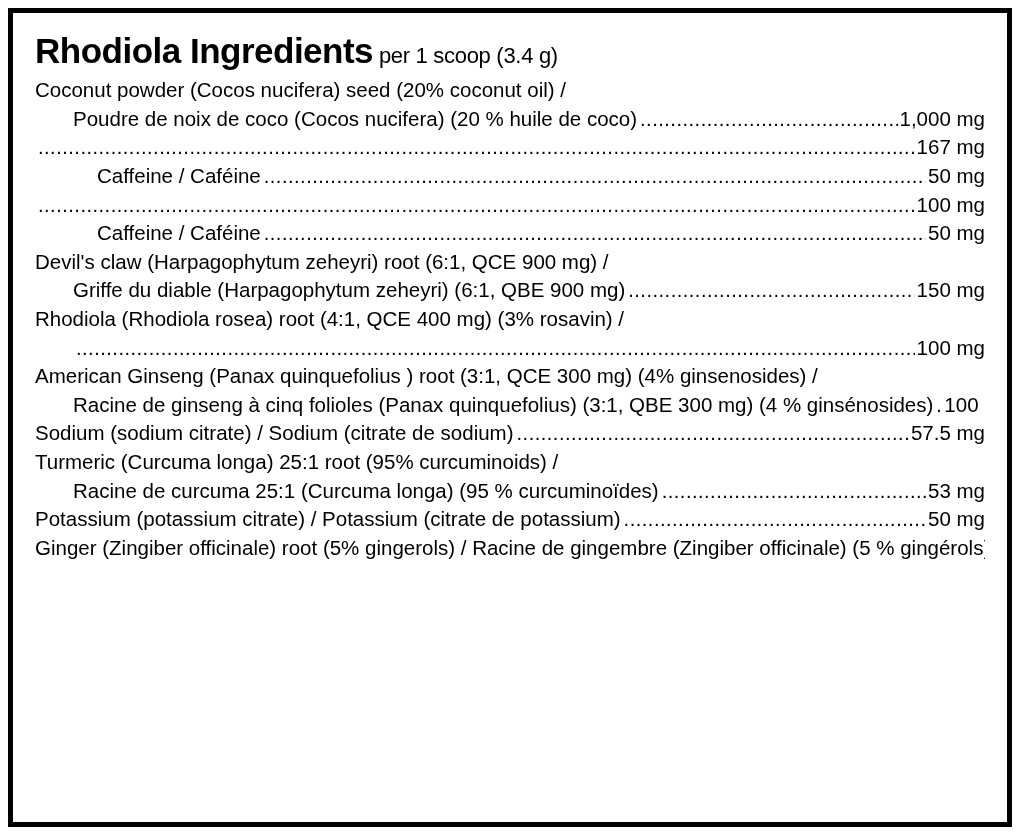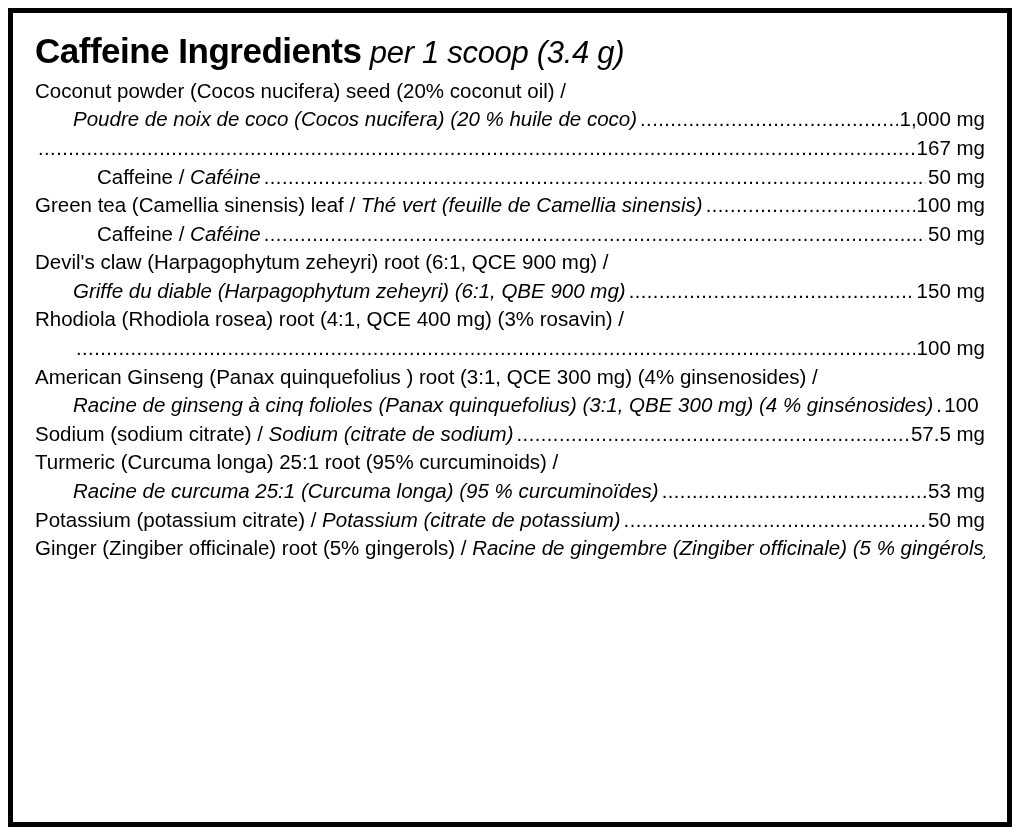--- a/index.html
+++ b/index.html
@@ -42,23 +42,22 @@
     font-weight: bold;
     letter-spacing: -0.5px;
   }
   .title-fr {
     font-size: 33px;
     font-weight: bold;
     letter-spacing: -0.5px;
   }
   .title-sub {
     font-weight: normal;
-    font-size: 31px;
+    font-size: 22px;
     letter-spacing: -0.3px;
-    font-style: italic;
   }
   .rows {
     margin-top: 2px;
   }
   .row {
     display: block;
     font-size: 20.5px;
     line-height: 1.38;
     white-space: nowrap;
     overflow: hidden;
@@ -72,21 +71,20 @@
   .row .line {
     display: flex;
     align-items: baseline;
     width: 100%;
   }
   .label {
     flex: 0 0 auto;
     white-space: nowrap;
   }
   .label .it {
-    font-style: italic;
   }
   .dots {
     flex: 1 1 auto;
     overflow: hidden;
     white-space: nowrap;
     font-size: 20px;
     letter-spacing: 0.5px;
     margin: 0 2px 0 3px;
     color: #000;
     min-width: 6px;
@@ -101,21 +99,21 @@
   }
 </style>
 </head>
 <body>
 
 <div class="panel">
   <div class="inner">
 
     <div class="title-block">
       <div class="title-line title-en">
-        <span>Caffeine Ingredients</span><span class="title-sub"> per 1 scoop (3.4 g)</span>
+        <span>Rhodiola Ingredients</span><span class="title-sub"> per 1 scoop (3.4 g)</span>
       </div>
     </div>
 
     <div class="rows">
         <div class="row nodots">
           <div class="line">
             <span class="label"><span>Coconut powder (Cocos nucifera) seed (20% coconut oil) /</span></span>
             <span class="dots">............................................................................................................................................................................................................................</span>
             <span class="amount"></span>
           </div>
@@ -135,21 +133,20 @@
         </div>
         <div class="row indent2">
           <div class="line">
             <span class="label"><span>Caffeine / </span><span class="it">Caféine</span></span>
             <span class="dots">............................................................................................................................................................................................................................</span>
             <span class="amount">50 mg</span>
           </div>
         </div>
         <div class="row">
           <div class="line">
-            <span class="label"><span>Green tea (Camellia sinensis) leaf / </span><span class="it">Thé vert (feuille de Camellia sinensis)</span></span>
             <span class="dots">............................................................................................................................................................................................................................</span>
             <span class="amount">100 mg</span>
           </div>
         </div>
         <div class="row indent2">
           <div class="line">
             <span class="label"><span>Caffeine / </span><span class="it">Caféine</span></span>
             <span class="dots">............................................................................................................................................................................................................................</span>
             <span class="amount">50 mg</span>
           </div>

